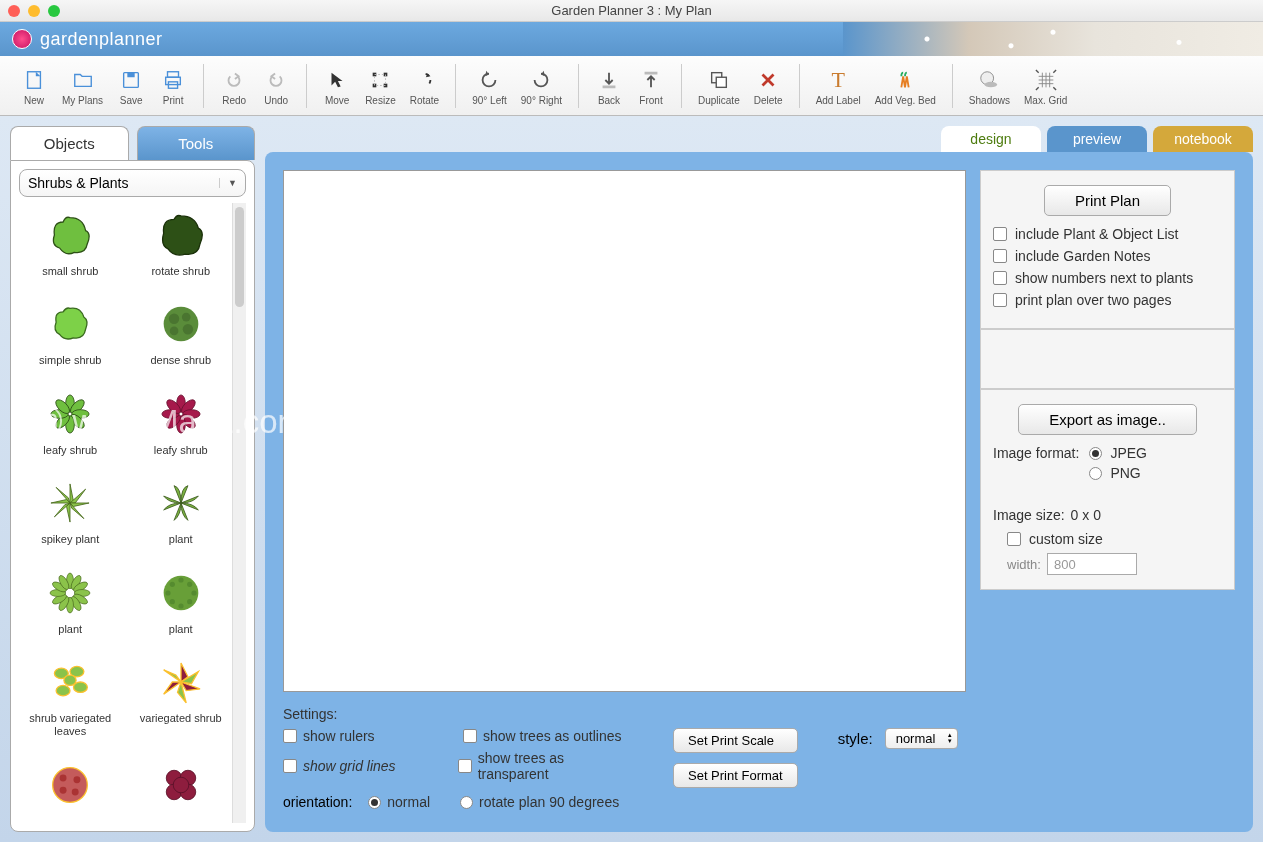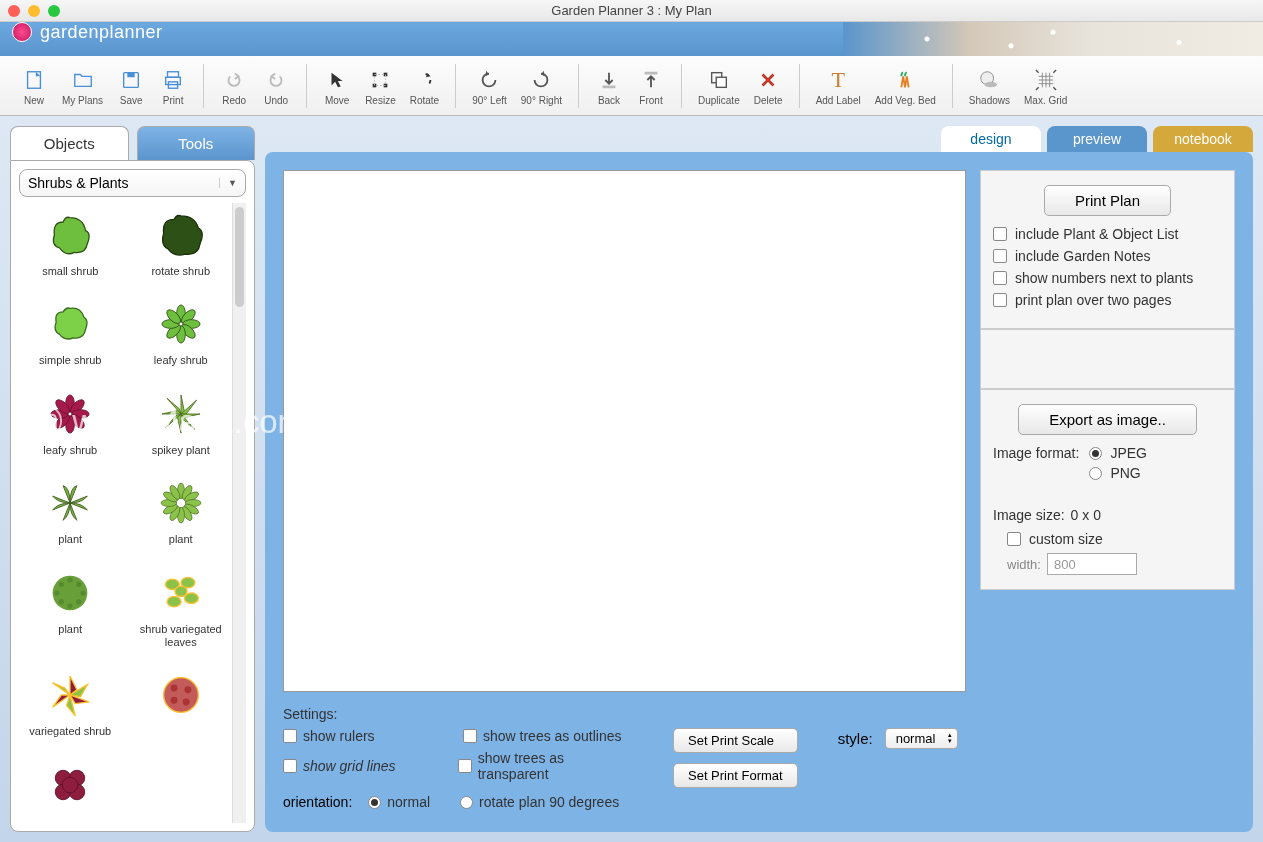--- a/index.html
+++ b/index.html
@@ -8,21 +8,21 @@
 
 .title-bar { height:22px; background:linear-gradient(#f6f6f6,#e8e8e8); border-bottom:1px solid #ccc; display:flex; align-items:center; padding:0 8px; position:relative; }
 .traffic-lights { display:flex; gap:8px; }
 .traffic-light { width:12px; height:12px; border-radius:50%; }
 .traffic-light.red { background:#ff5f57; }
 .traffic-light.yellow { background:#febc2e; }
 .traffic-light.green { background:#28c840; }
 .title-text { position:absolute; left:0; right:0; text-align:center; font-size:13px; color:#444; }
 
 
-.brand-bar { height:34px; background:linear-gradient(#6ca9e0,#5a95cc); display:flex; align-items:flex-start; padding:0 12px; position:relative; overflow:hidden; }
+.brand-bar { height:34px; background:linear-gradient(#6ca9e0,#5a95cc); display:flex; align-items:center; padding:0 12px; position:relative; overflow:hidden; }
 .brand-logo { width:20px; height:20px; border-radius:50%; background:radial-gradient(#ff4d8d,#c51162); margin-right:8px; border:1px solid #fff; }
 .brand-text { color:#fff; font-size:18px; font-weight:300; letter-spacing:0.5px; }
 .brand-deco { position:absolute; right:0; top:0; width:420px; height:34px; background:linear-gradient(90deg,#5a95cc 0%,#d4c8b8 30%,#e8e4dc 60%,#f0ece4 100%); }
 .brand-deco::before { content:""; position:absolute; inset:0; background:radial-gradient(circle at 20% 50%,#fff 2px,transparent 3px),radial-gradient(circle at 50% 30%,#fff 2px,transparent 3px),radial-gradient(circle at 80% 60%,#fff 2px,transparent 3px),radial-gradient(circle at 40% 70%,#fff 2px,transparent 3px); }
 
 
 .toolbar { height:60px; background:linear-gradient(#fdfdfd,#f0f0f0); border-bottom:1px solid #bbb; display:flex; align-items:center; padding:0 8px; gap:4px; }
 .tb-group { display:flex; gap:6px; padding:0 8px; }
 .tb-sep { width:1px; height:44px; background:#ccc; }
 .tb-btn { display:flex; flex-direction:column; align-items:center; justify-content:center; cursor:pointer; padding:2px 4px; }
@@ -48,21 +48,21 @@
 .obj-scroll-thumb { position:absolute; top:4px; left:2px; right:2px; height:100px; background:#ccc; border-radius:6px; }
 .obj-item { display:flex; flex-direction:column; align-items:center; cursor:pointer; padding:4px 0; }
 .obj-icon { width:56px; height:56px; display:flex; align-items:center; justify-content:center; }
 .obj-icon svg { width:52px; height:52px; }
 .obj-label { font-size:11px; color:#333; text-align:center; line-height:1.2; margin-top:2px; }
 
 
 .content { flex:1; display:flex; flex-direction:column; }
 .top-tabs { display:flex; justify-content:flex-end; gap:6px; height:26px; }
 .top-tab { width:100px; display:flex; align-items:center; justify-content:center; border-radius:8px 8px 0 0; font-size:14px; cursor:pointer; }
-.top-tab.design { background:#fff; color:#0369a1; }
+.top-tab.design { background:#fff; color:#4d7c0f; }
 .top-tab.preview { background:#5a95cc; color:#fff; }
 .top-tab.notebook { background:#d4a83b; color:#fff; }
 .content-body { flex:1; background:#7eb3e6; border-radius:8px; padding:18px; display:flex; gap:14px; }
 .canvas-col { flex:1; display:flex; flex-direction:column; gap:10px; }
 .canvas { flex:1; background:#fff; border:1px solid #999; }
 
 .settings-bar { padding:4px 0; }
 .settings-title { font-size:14px; color:#333; margin-bottom:6px; }
 .chk-row { display:flex; align-items:center; gap:6px; font-size:14px; color:#333; }
 .chk { width:14px; height:14px; border:1px solid #888; background:#fff; border-radius:2px; cursor:pointer; }
@@ -321,20 +321,32 @@
               </div>
               <div class="obj-label">rotate shrub</div>
             </div>
             <div class="obj-item">
               <div class="obj-icon">
                 <svg viewBox="0 0 60 60">
                   <path d="M30 12 Q42 10 46 22 Q52 26 48 36 Q46 48 34 46 Q24 50 18 42 Q10 38 14 28 Q12 16 22 16 Q26 10 30 12 Z" fill="#7dd148" stroke="#3a6b1f" stroke-width="1.5"></path>
                 </svg>
               </div>
               <div class="obj-label">simple shrub</div>
+            </div>
+            <div class="obj-item">
+              <div class="obj-icon">
+                <svg viewBox="0 0 60 60">
+                  <circle cx="30" cy="30" r="20" fill="#5a8c3a"></circle>
+                  <circle cx="22" cy="24" r="6" fill="#4a7530"></circle>
+                  <circle cx="36" cy="22" r="5" fill="#4a7530"></circle>
+                  <circle cx="38" cy="36" r="6" fill="#4a7530"></circle>
+                  <circle cx="22" cy="38" r="5" fill="#4a7530"></circle>
+                </svg>
+              </div>
+              <div class="obj-label">dense shrub</div>
             </div>
             <div class="obj-item">
               <div class="obj-icon">
                 <svg viewBox="0 0 60 60">
                   <g fill="#6fbf3f" stroke="#2d5016">
                     <ellipse cx="30" cy="18" rx="5" ry="10" transform="rotate(0 30 30)"></ellipse>
                     <ellipse cx="30" cy="18" rx="5" ry="10" transform="rotate(45 30 30)"></ellipse>
                     <ellipse cx="30" cy="18" rx="5" ry="10" transform="rotate(90 30 30)"></ellipse>
                     <ellipse cx="30" cy="18" rx="5" ry="10" transform="rotate(135 30 30)"></ellipse>
                     <ellipse cx="30" cy="18" rx="5" ry="10" transform="rotate(180 30 30)"></ellipse>

